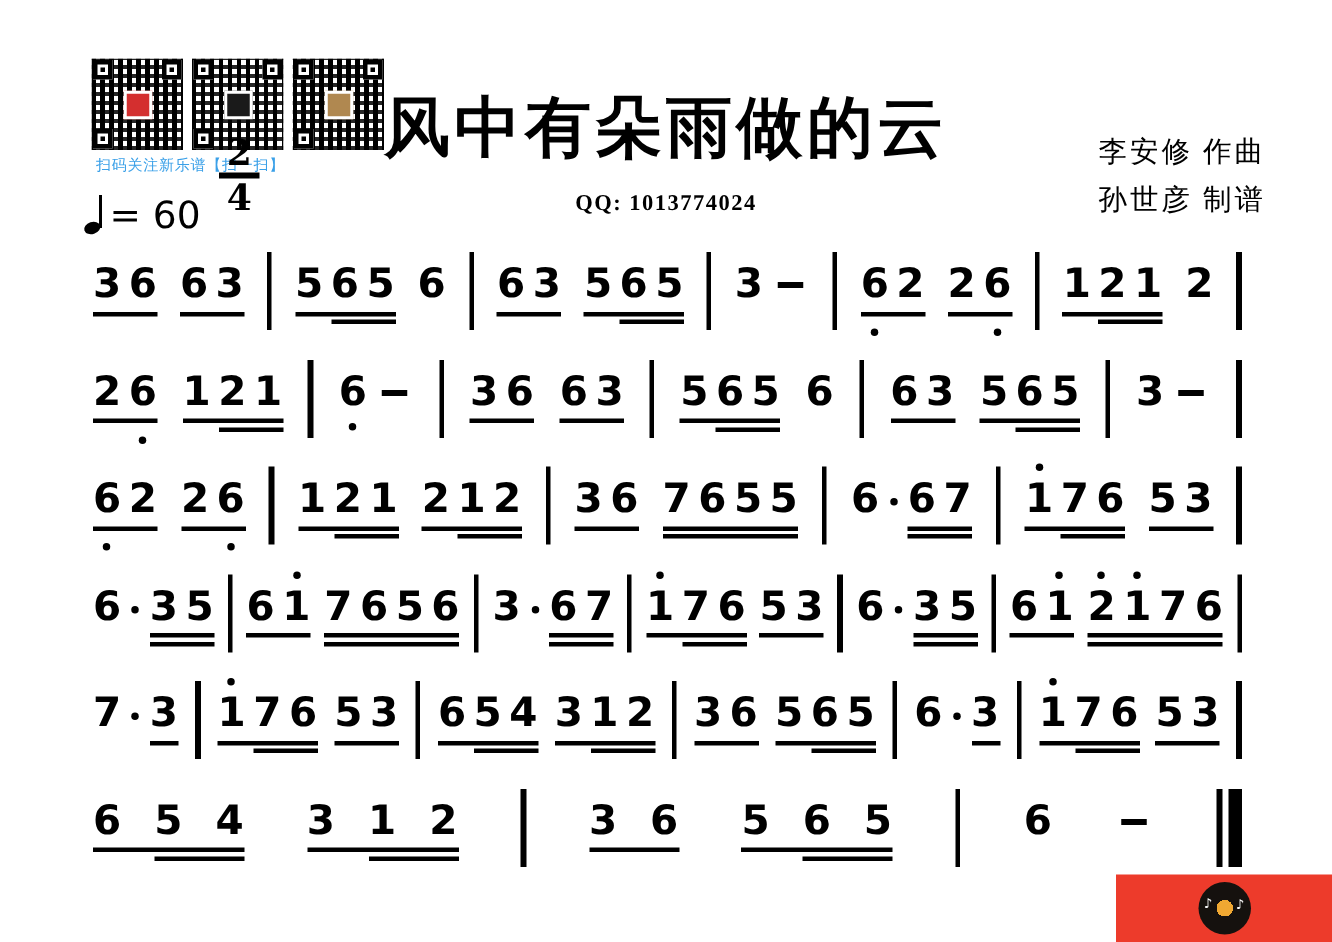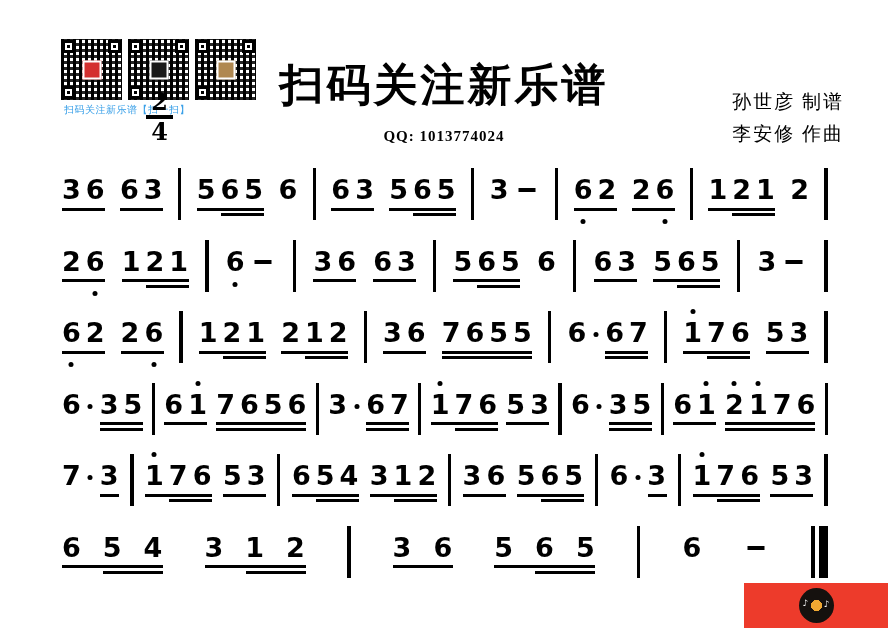--- a/index.html
+++ b/index.html
@@ -98,26 +98,30 @@
       <div class="badge" id="badge3" style="background: rgb(176, 136, 80);"></div>
     </div>
   </div>
   <div class="qr-caption">扫码关注新乐谱【扫一扫】</div>
 
   <div class="timesig">
     <div>2</div>
     <div class="tbar"></div>
     <div>4</div>
   </div>
-
-  <div class="title">扫码关注新乐谱</div>
+  <div class="tempo">
+    <span class="qnote"></span>
+    <span>= 60</span>
+  </div>
+
+  <div class="title">风中有朵雨做的云</div>
   <div class="qq">QQ: 1013774024</div>
   <div class="credits">
+    <div>李安修 作曲</div>
     <div>孙世彦 制谱</div>
-    <div>李安修 作曲</div>
   </div>
 
   <div class="score">
       <div class="line">
         <div class="group">
           <span class="note"><span class="dg">3</span></span>
           <span class="note"><span class="dg">6</span></span>
           <div class="ul lv1" style="left: 0px; width: 43px;"></div>
         </div>
         <div class="group">

